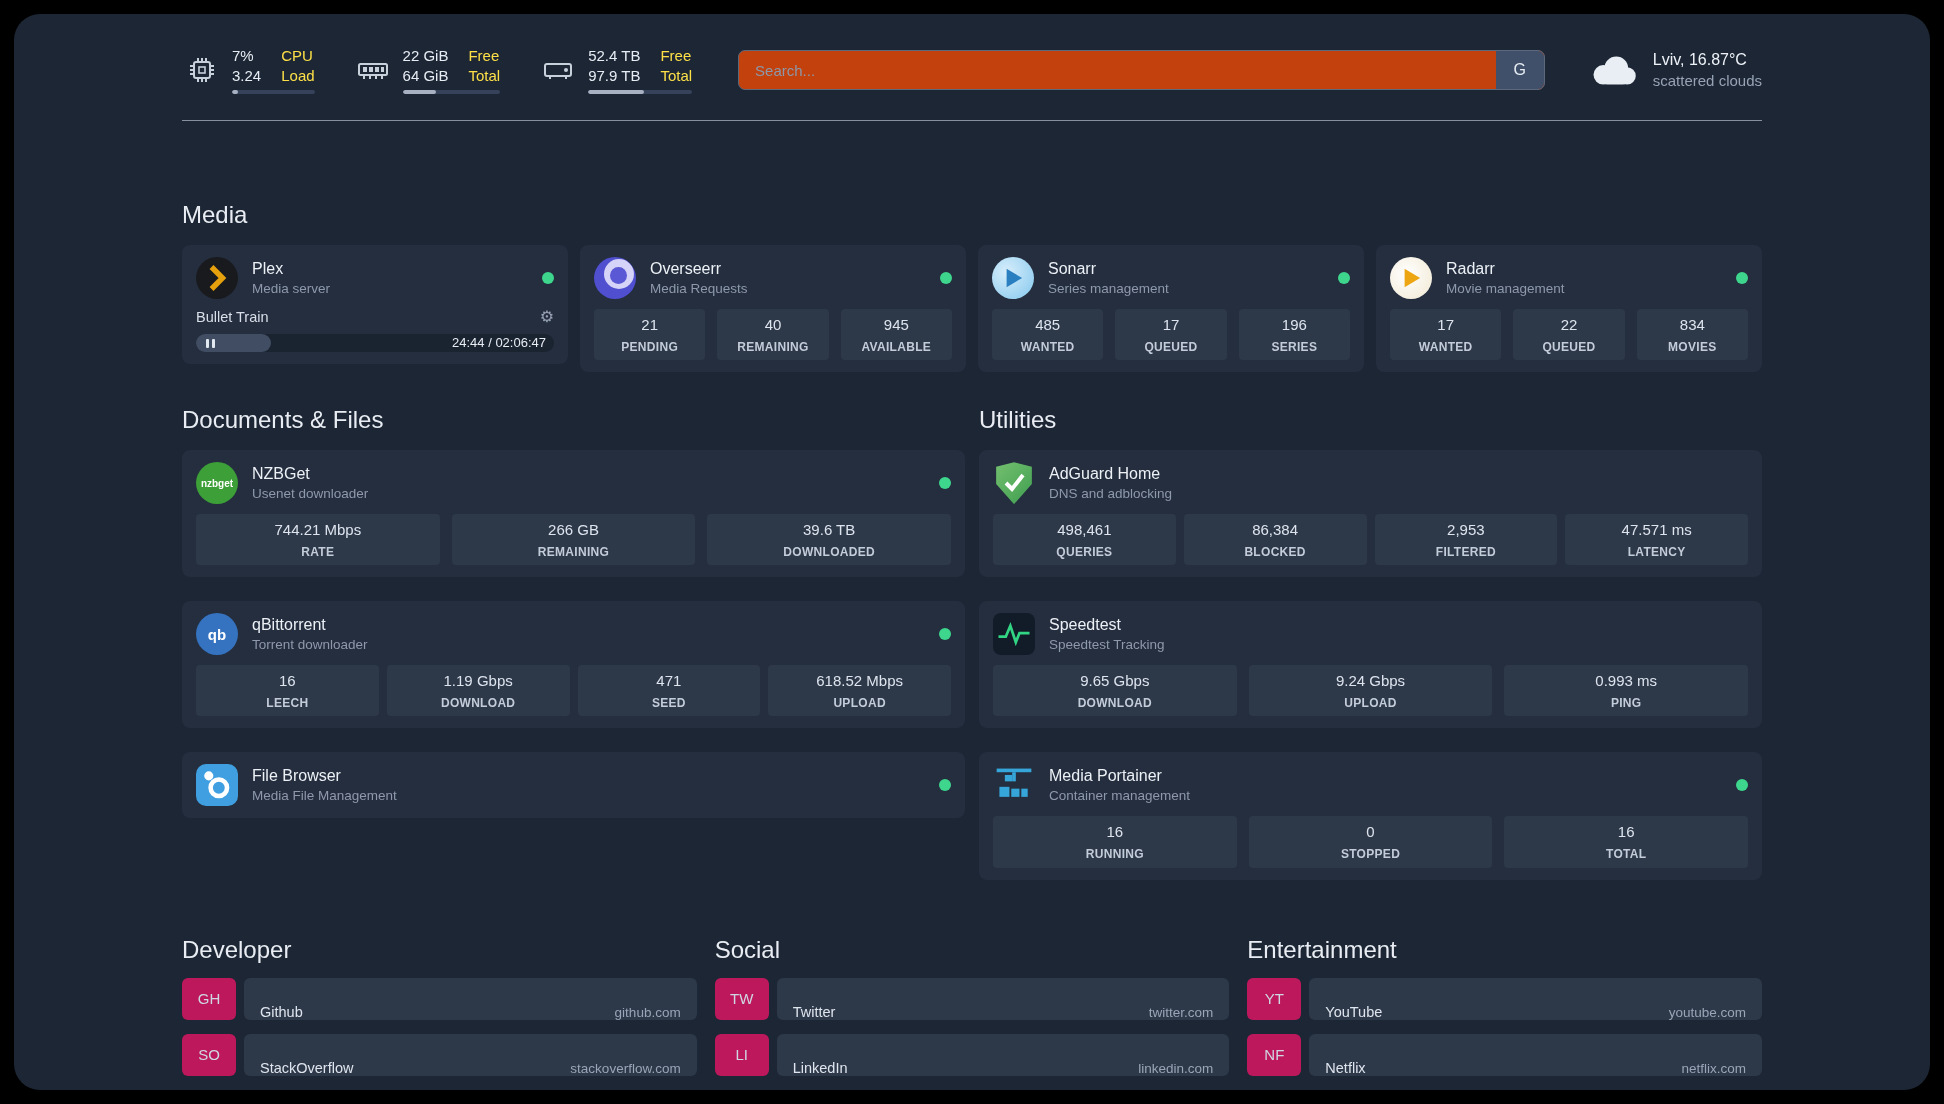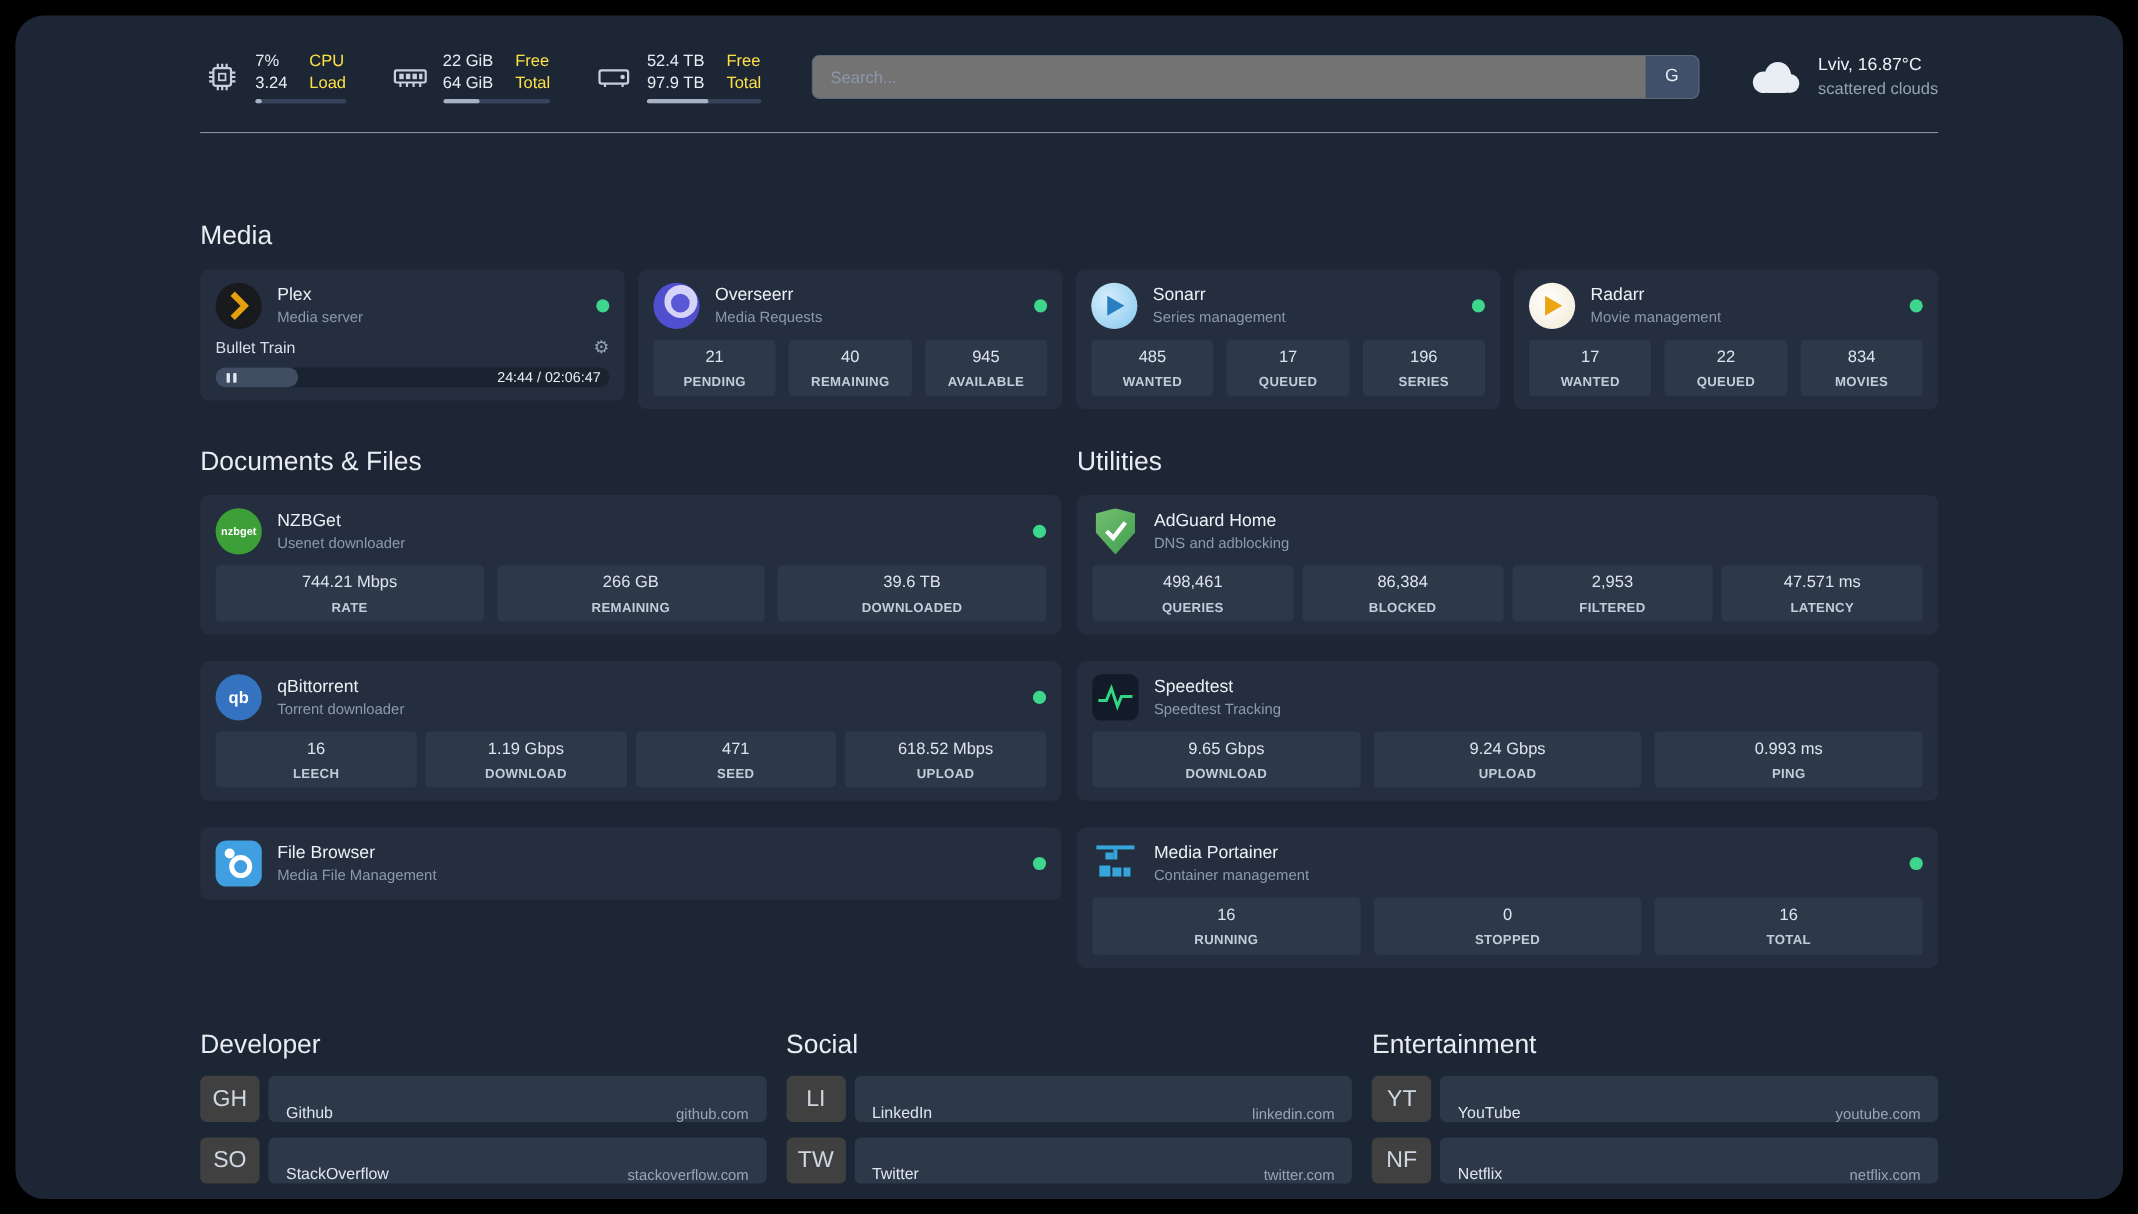--- a/index.html
+++ b/index.html
@@ -14,21 +14,21 @@
   .res { display:flex; align-items:center; gap:10px; }
   .res-icon { width:40px; height:40px; display:flex; align-items:center; justify-content:center; flex:none; }
   .res-body { display:flex; flex-direction:column; }
   .res-cols { display:flex; gap:20px; }
   .res-vals div { font-size:15px; color:#e8edf4; line-height:1.3; }
   .res-labs div { font-size:15px; color:#fde047; line-height:1.3; }
   .res-bar { margin-top:5px; height:4px; border-radius:2px; background:#36425a; overflow:hidden; }
   .res-fill { display:block; height:100%; background:#a7b1c2; border-radius:2px; }
 
   .search-wrap { flex:1; margin:0 42px 0 46px; position:relative; }
-  .search-input { width:100%; height:40px; background:#737373; border:1px solid #5c687c; border-radius:7px;
+  .search-input { width:100%; height:40px; background:#c2410c; border:1px solid #5c687c; border-radius:7px;
     color:#dfe6ee; font-size:15px; padding:0 64px 0 16px; outline:none; font-family:"Liberation Sans", sans-serif; }
   .search-input::placeholder { color:#8d98ab; }
   .g-btn { position:absolute; right:1px; top:1px; bottom:1px; width:48px; background:#40506b;
     border:none; border-radius:0 6px 6px 0; color:#e8edf4; font-size:16px; display:flex; align-items:center; justify-content:center; cursor:pointer; }
 
   .weather { display:flex; align-items:center; gap:14px; }
   .weather-icon { width:52px; display:flex; }
   .weather-loc { font-size:16px; color:#eef2f8; line-height:1.35; }
   .weather-cond { font-size:15px; color:#97a2b4; line-height:1.35; }
 
@@ -85,22 +85,22 @@
   .ad-shield { width:38px; height:42px; background:linear-gradient(135deg,#74c070,#3f9e4f);
     clip-path:polygon(50% 0%, 97% 11%, 97% 52%, 50% 100%, 3% 52%, 3% 11%); display:flex; align-items:center; justify-content:center; }
   .icon-speedtest { border-radius:8px; background:#121b28; }
   .icon-portainer { border-radius:0; background:transparent; }
   .icon-filebrowser { border-radius:10px; background:#3f9fe0; }
 
   
   .bottom-section { margin-top:56px; display:grid; grid-template-columns:1fr 1fr 1fr; gap:18px; align-items:start; }
   .bm-list { margin-top:14px; display:flex; flex-direction:column; gap:14px; }
   .bm-row { display:flex; gap:8px; height:42px; cursor:pointer; }
-  .bm-abbr { width:54px; background:#404040; border-radius:6px; display:flex; align-items:center; justify-content:center;
-    color:#cfd7e2; font-size:21px; }
+  .bm-abbr { width:54px; background:#be185d; border-radius:6px; display:flex; align-items:center; justify-content:center;
+    color:#cfd7e2; font-size:15px; }
   .bm-pill { flex:1; background:#2d3849; border-radius:6px; display:flex; align-items:flex-end; justify-content:space-between; padding:0 16px; }
   .bm-name { font-size:14.5px; color:#dfe5ee; }
   .bm-url { font-size:13.5px; color:#9aa5b7; }
 </style>
 </head>
 <body>
 
 <div class="frame">
 <div class="app">
 
@@ -554,31 +554,31 @@
             
           </div>
         </div>
       </div>
     </div>
 
     <div>
       <div class="section-title">Social</div>
       <div class="bm-list">
         <div class="bm-row">
+          <div class="bm-abbr">TW</div>
+          <div class="bm-pill">
+            <span class="bm-name">Twitter</span>
+            <span class="bm-url">twitter.com</span>
+          </div>
+        </div>
+        <div class="bm-row">
           <div class="bm-abbr">LI</div>
           <div class="bm-pill">
             <span class="bm-name">LinkedIn</span>
             <span class="bm-url">linkedin.com</span>
-          </div>
-        </div>
-        <div class="bm-row">
-          <div class="bm-abbr">TW</div>
-          <div class="bm-pill">
-            <span class="bm-name">Twitter</span>
-            <span class="bm-url">twitter.com</span>
           </div>
         </div>
       </div>
     </div>
 
     <div>
       <div class="section-title">Entertainment</div>
       <div class="bm-list">
         <div class="bm-row">
           <div class="bm-abbr">YT</div>

